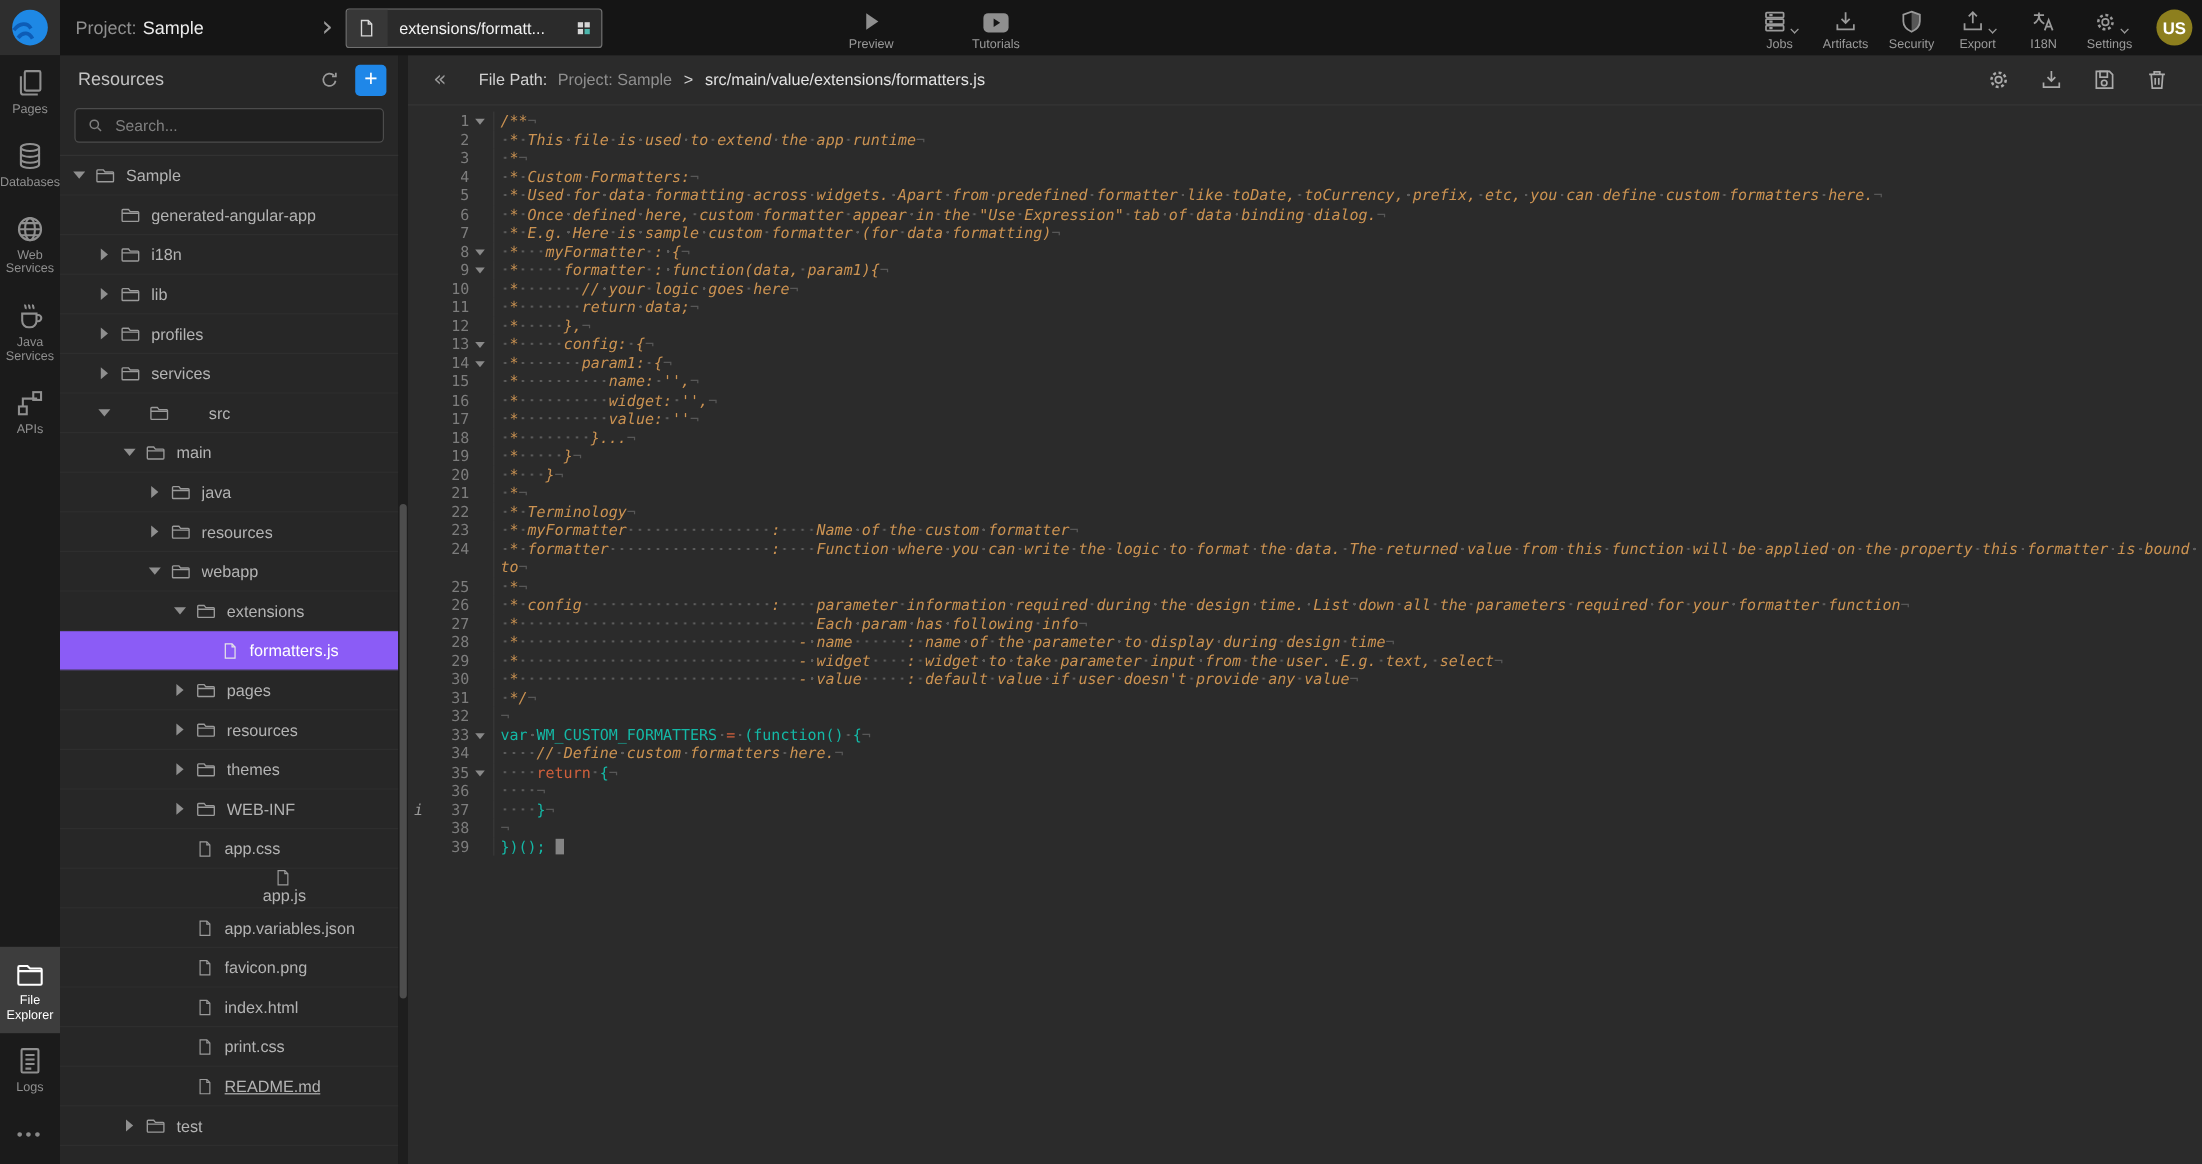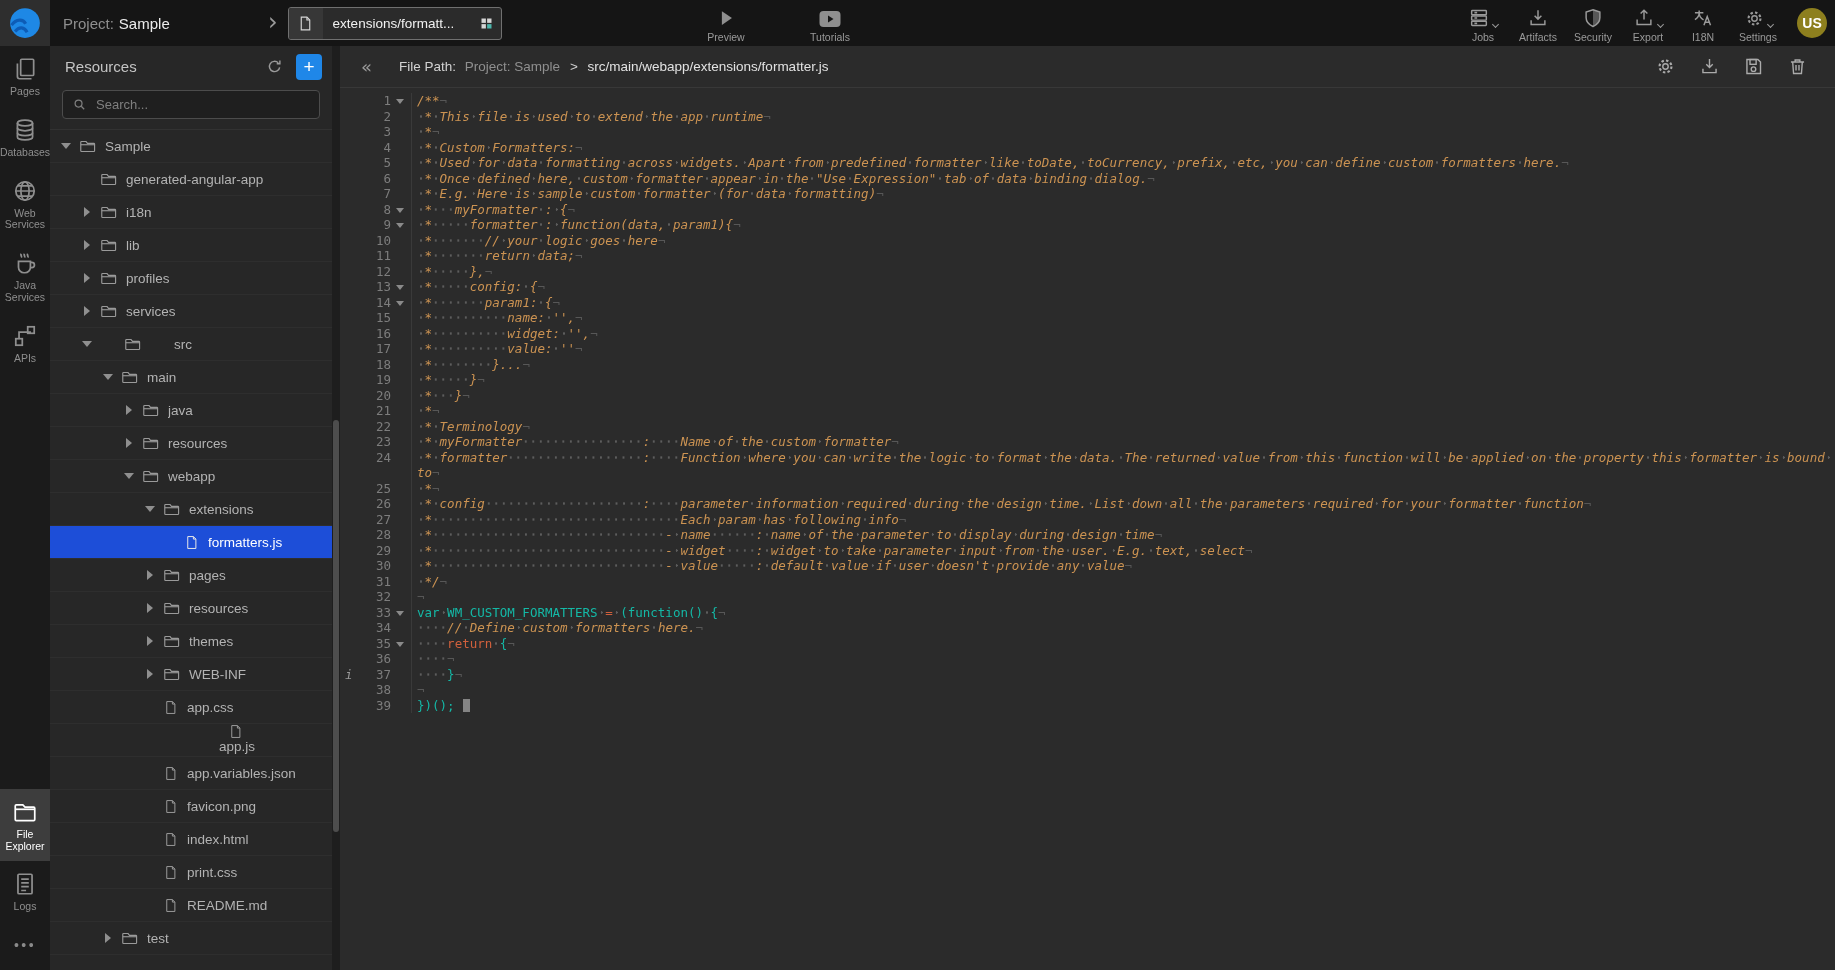--- a/index.html
+++ b/index.html
@@ -54,21 +54,21 @@
               display:flex; align-items:center; justify-content:center; margin-left:12px; cursor:pointer; }
   .search-row { padding:3px 12px 10px; flex:0 0 auto; }
   .search-box { height:29px; background:#1f1f1f; border:1px solid #4c4c4c; border-radius:4px;
                 display:flex; align-items:center; padding:0 9px; gap:7px; color:#7f7f7f; }
   .search-box input { background:transparent; border:none; outline:none; color:#cfcfcf; font-size:13px;
                       width:100%; font-family:"Liberation Sans",sans-serif; }
   .search-box input::placeholder { color:#7f7f7f; }
   .tree { flex:1; overflow:hidden; border-top:1px solid #323232; }
   .tree-row { height:33px; display:flex; align-items:center; border-bottom:1px solid #2e2e2e;
               color:#b3b3b3; font-size:13.5px; cursor:pointer; }
-  .tree-row.selected { background:#1d4ed8; color:#fff; }
+  .tree-row.selected { background:#8b5cf6; color:#fff; }
   .tw { width:16px; display:flex; justify-content:center; flex:0 0 auto; }
   .tri-right { width:0; height:0; border-top:5px solid transparent; border-bottom:5px solid transparent; border-left:6px solid #8f8f8f; }
   .tri-down { width:0; height:0; border-left:5px solid transparent; border-right:5px solid transparent; border-top:6px solid #8f8f8f; }
   .tree-row .icon { margin:0 9px 0 5px; color:#9a9a9a; flex:0 0 auto; }
   .tree-row.selected .icon { color:#e8e8e8; }
   .tree-label { white-space:nowrap; overflow:hidden; }
 
   
   .vscroll { position:absolute; left:332px; top:46px; width:8px; bottom:0; background:#1e1e1e; z-index:4; }
   .vthumb { position:absolute; left:1px; width:6px; top:374px; height:412px; background:#4d4d4d; border-radius:3px; cursor:pointer; }
@@ -582,21 +582,21 @@
       <div class="tree-row" style="padding-left: 92px;">
         <span class="tw"></span>
         <span class="icon">
           <svg width="15" height="15" viewBox="0 0 24 24" fill="none" stroke="currentColor" stroke-width="1.6">
             <path d="M6 2.5 h9 l4 4 v15 H6 z"></path>
             <path d="M15 2.5 v4 h4"></path>
           </svg>
         </span>
         <span class="tree-label">print.css</span>
       </div>
-      <div class="tree-row" style="padding-left: 92px;">
+      <div class="tree-row" style="padding-left: 92px; text-decoration: underline;">
         <span class="tw"></span>
         <span class="icon">
           <svg width="15" height="15" viewBox="0 0 24 24" fill="none" stroke="currentColor" stroke-width="1.6">
             <path d="M6 2.5 h9 l4 4 v15 H6 z"></path>
             <path d="M15 2.5 v4 h4"></path>
           </svg>
         </span>
         <span class="tree-label">README.md</span>
       </div>
       <div class="tree-row" style="padding-left: 50px;">
@@ -617,21 +617,21 @@
 <div class="vscroll">
     <div class="vthumb"></div>
   </div>
 
 <div class="filebar">
   <span class="collapse">«</span>
   <div class="fp">
     <span class="fpl">File Path:</span>
     <span class="fpp">Project: Sample</span>
     <span class="fps">&gt;</span>
-    <span class="fppath">src/main/webapp/extensions/formatter.js</span>
+    <span class="fppath">src/main/value/extensions/formatters.js</span>
   </div>
   <div class="fb-actions" id="fb-actions">
       <span class="icon">
         <svg width="21" height="21" viewBox="0 0 24 24" fill="none" stroke="currentColor" stroke-width="1.6">
           <circle cx="12" cy="12" r="3.1"></circle>
           <circle cx="12" cy="12" r="6.8" stroke-width="2.4" stroke-dasharray="2.8 2.5"></circle>
         </svg>
       </span>
       <span class="icon">
         <svg width="21" height="21" viewBox="0 0 24 24" fill="none" stroke="currentColor" stroke-width="1.6">

